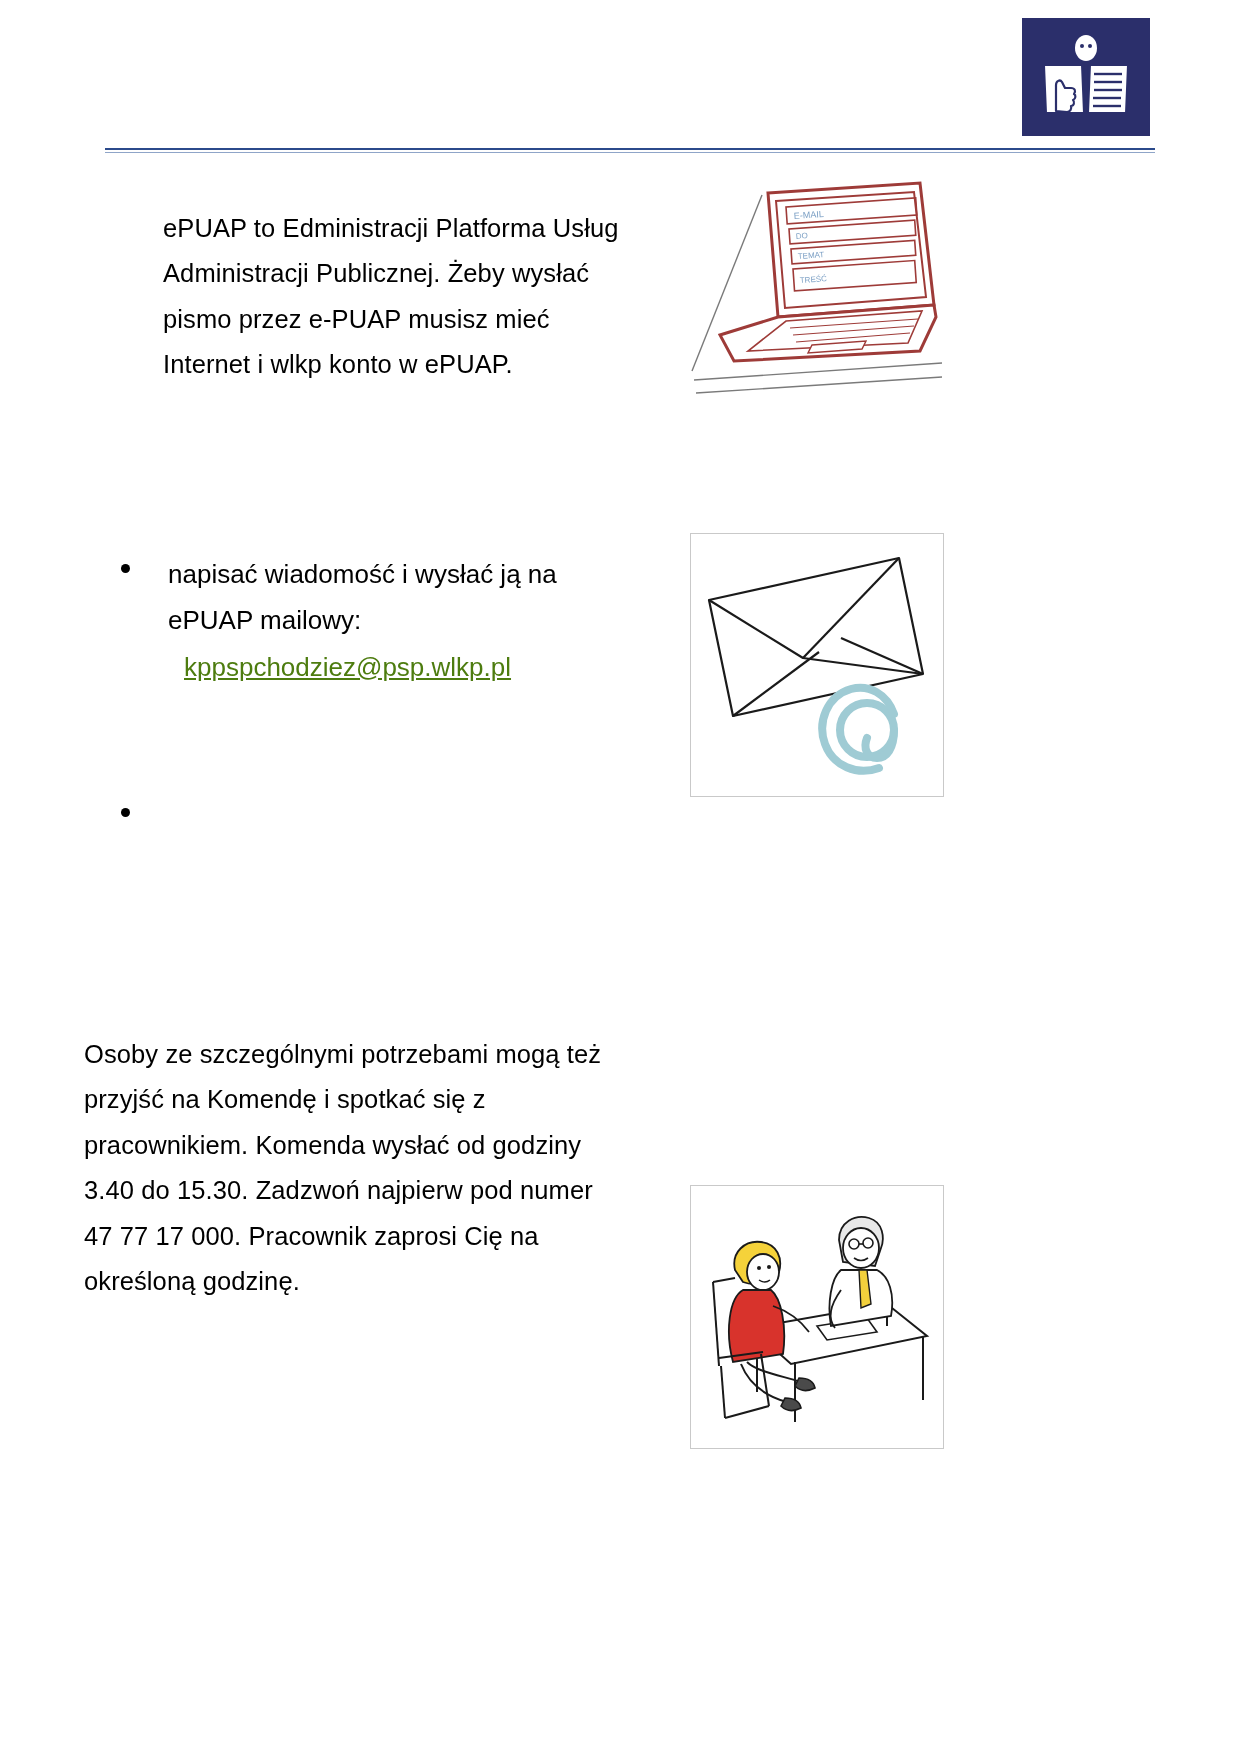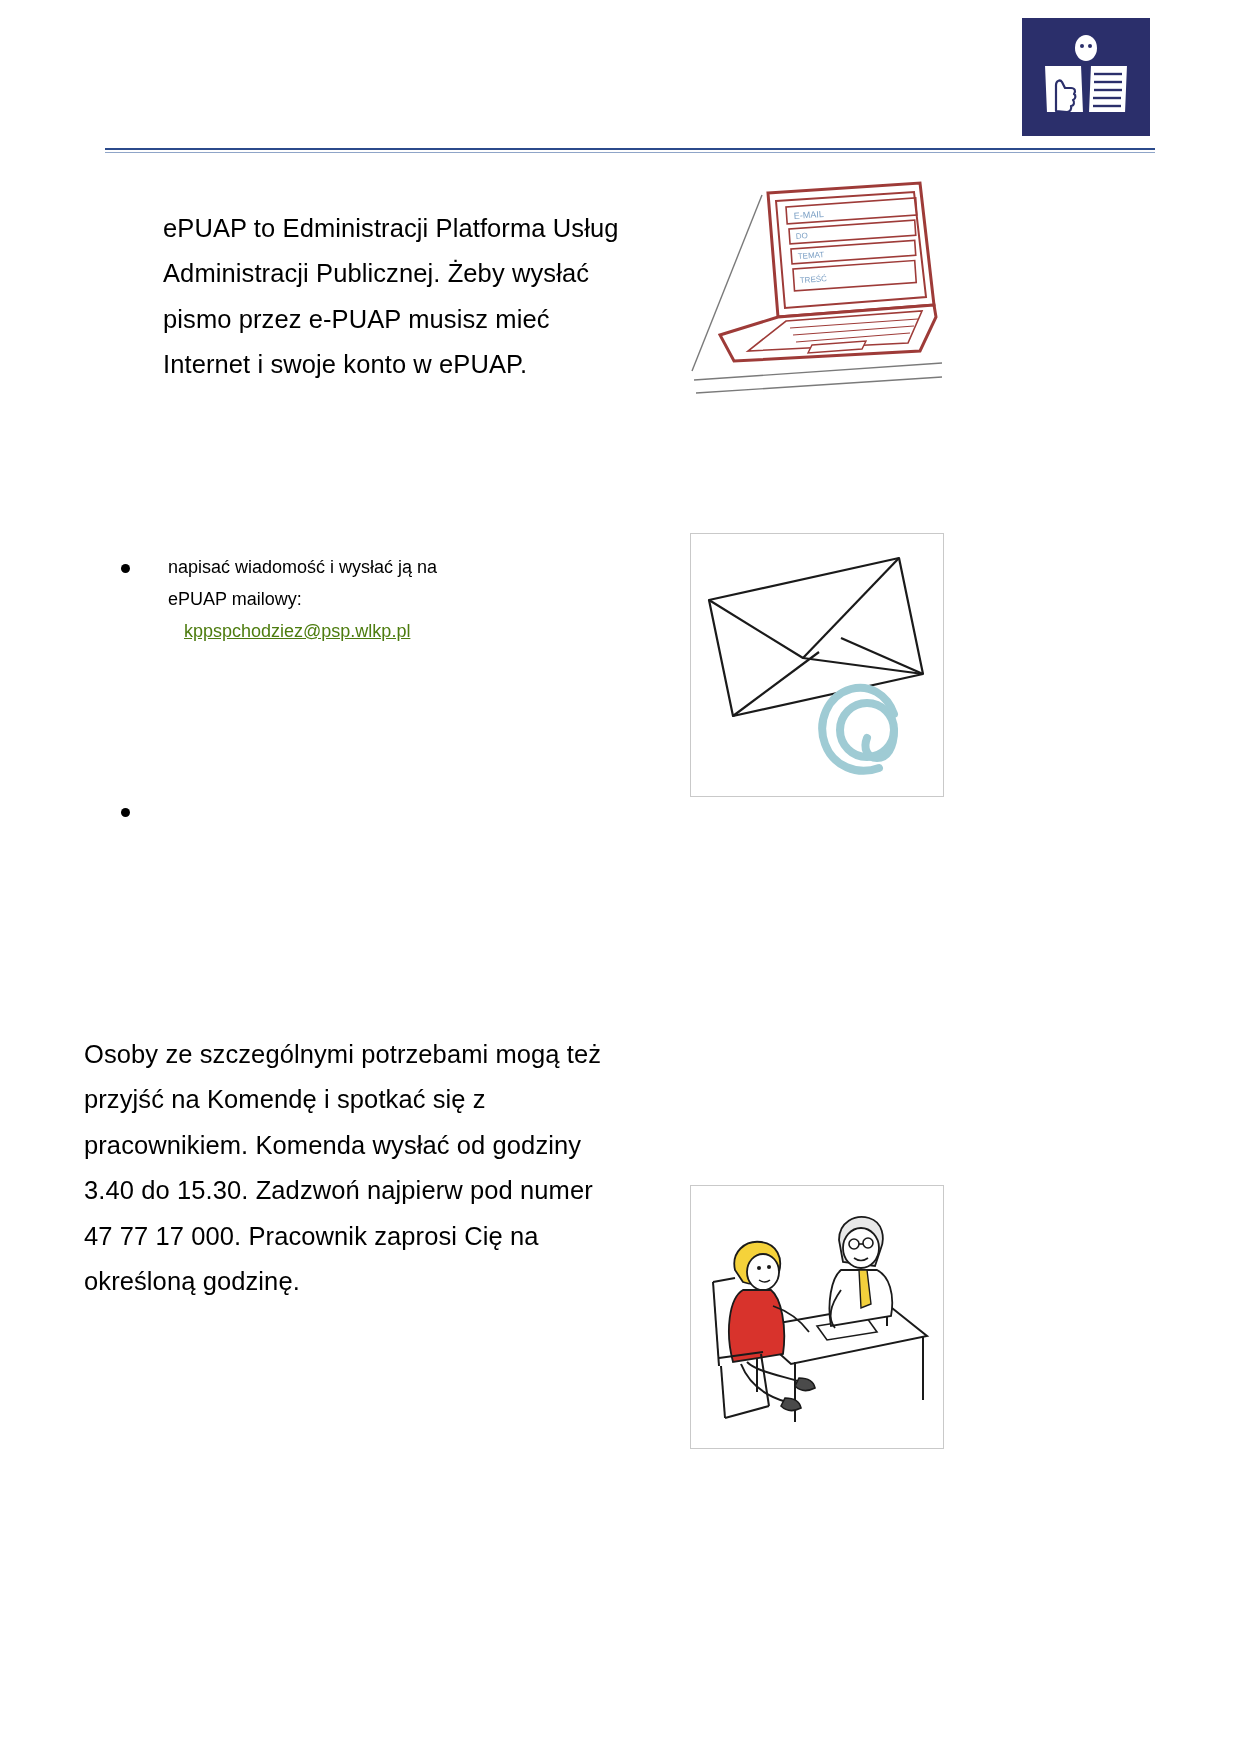--- a/index.html
+++ b/index.html
@@ -52,21 +52,21 @@
   .para b { font-weight: normal; }
 
   #para-epuap {
     top: 206px;
     left: 163px;
     width: 470px;
   }
 
   .bullet-block {
     position: absolute;
-    font-size: 18px;
+    font-size: 26px;
     line-height: 1.78;
   }
   .bullet-block .dot {
     position: absolute;
     left: 0;
     top: 13px;
     width: 9px;
     height: 9px;
     border-radius: 50%;
     background: #000;
@@ -125,21 +125,21 @@
       <line x1="55" y1="73" x2="83" y2="73"></line>
     </g>
 
     <path d="M18 78 L18 52 C18 48 22 46 24 49 L27 55 L33 55 C37 55 38 58 36 61 C38 62 38 66 35 67 C37 69 36 73 33 73 C34 76 32 79 29 79 Z" fill="#ffffff" stroke="#2b2f6b" stroke-width="2.2" stroke-linejoin="round"></path>
   </svg>
 </div>
 <div class="header-rule"></div>
 <div class="header-rule second"></div>
 
 <div class="para" id="para-epuap">
-  <span><b>ePUAP</b><span> to </span><b>E</b><span>dministracji </span><b>P</b><span>latforma </span><b>Us</b><span>ług </span><b>A</b><span>dministracji </span><b>P</b><span>ublicznej. </span><span>Żeby wysłać pismo przez </span><b>e-PUAP</b><span> musisz mieć Internet i swoje konto w ePUAP.</span></span>
+  <span><b>ePUAP</b><span> to </span><b>E</b><span>dministracji </span><b>P</b><span>latforma </span><b>Us</b><span>ług </span><b>A</b><span>dministracji </span><b>P</b><span>ublicznej. </span><span>Żeby wysłać pismo przez </span><b>e-PUAP</b><span> musisz mieć Internet i wlkp konto w ePUAP.</span></span>
 </div>
 
 <div class="figure" id="fig-laptop">
   <svg width="256" height="250" viewBox="0 0 256 250">
 
     <path d="M78 28 L230 18 L244 140 L88 152 Z" fill="#ffffff" stroke="#9e3b38" stroke-width="3"></path>
     <path d="M86 36 L224 27 L236 132 L95 143 Z" fill="#ffffff" stroke="#9e3b38" stroke-width="2"></path>
 
     <g stroke="#9e3b38" stroke-width="1.6" fill="none">
       <rect x="96" y="42" width="130" height="17" transform="rotate(-4 96 42)"></rect>

